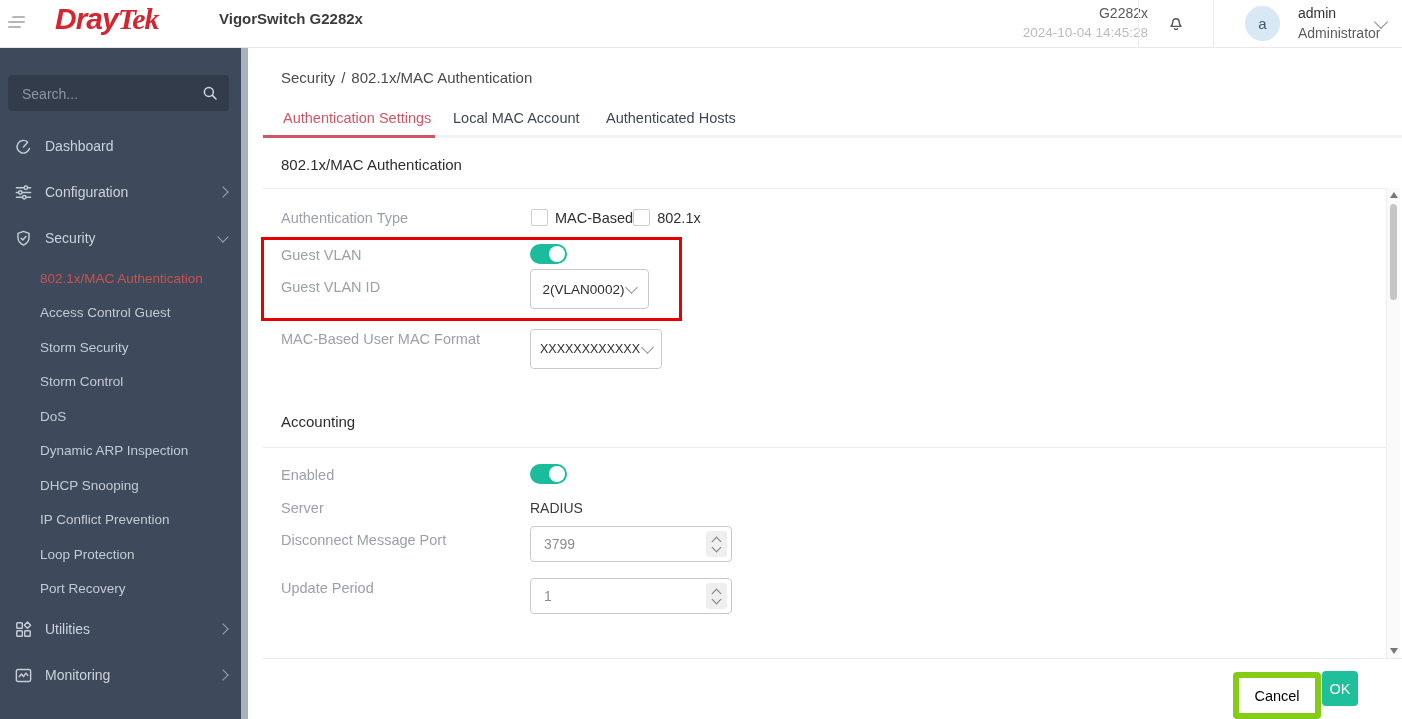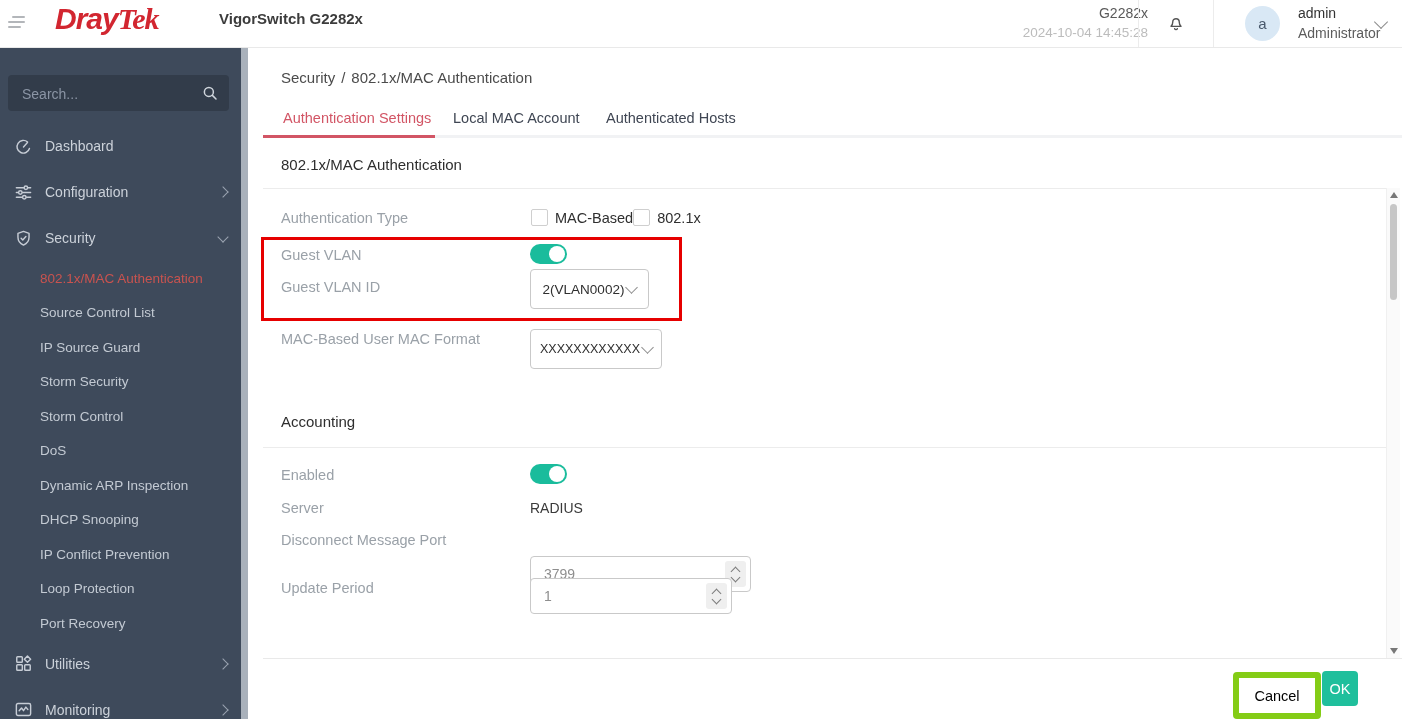--- a/index.html
+++ b/index.html
@@ -85,21 +85,21 @@
   .selectbox{position:absolute;left:282px;height:38px;border:1px solid #c9c9c9;border-radius:4px;background:#fff;
     display:flex;align-items:center;justify-content:center;font-size:13.5px;color:#2f2f2f;cursor:pointer;}
   .sel-gvid{top:222px;width:117px;}
   .sel-macf{top:282px;width:130px;font-size:12.5px;}
   .sel-chev{width:8px;height:8px;border-right:1.4px solid #8d8d8d;border-bottom:1.4px solid #8d8d8d;transform:rotate(45deg);margin:-4px 0 0 3px;flex:none;}
 
   .value-text{position:absolute;left:282px;font-size:14px;color:#3a3a3a;}
   .v-srv{top:453px;}
 
   .numinput{position:absolute;left:282px;width:200px;height:34px;border:1px solid #c9c9c9;border-radius:4px;background:#fff;}
-  .ni1{top:509px;padding-left:19px;} .ni2{top:531px;}
+  .ni1{top:479px;} .ni2{top:531px;}
   .numinput input{position:absolute;left:11px;top:0;width:150px;height:32px;border:none;outline:none;background:transparent;
     font-size:14px;color:#8e8e8e;font-family:"Liberation Sans",sans-serif;}
   .spinner{position:absolute;right:4px;top:4px;width:21px;height:26px;background:#efefef;border-radius:3px;cursor:pointer;}
   .spin-up,.spin-dn{position:absolute;left:7px;width:6px;height:6px;border-right:1.3px solid #7d7d7d;border-bottom:1.3px solid #7d7d7d;}
   .spin-up{top:7px;transform:rotate(-135deg);}
   .spin-dn{top:13px;transform:rotate(45deg);}
 
   .bottom-line{position:absolute;left:15px;top:611px;width:1139px;height:1px;background:#e9e9e9;}
   .btn-cancel{position:absolute;left:985px;top:625px;width:76px;height:35px;background:#fff;border:6px solid #84cc16;border-radius:4px;
     font-size:14.5px;color:#000000;display:flex;align-items:center;justify-content:center;cursor:pointer;}
@@ -190,24 +190,21 @@
         </svg>
       </span>
       <span class="nlabel">Security</span>
       <span class="chev-d"></span>
     </div>
     <div class="submenu">
       <div class="sub-item active">
           <span>802.1x/MAC Authentication</span>
         </div>
       <div class="sub-item">
-          <span>Source Control List</span>
-        </div>
-      <div class="sub-item">
-          <span>IP Source Guard</span>
+          <span>Access Control Guest</span>
         </div>
       <div class="sub-item">
           <span>Storm Security</span>
         </div>
       <div class="sub-item">
           <span>Storm Control</span>
         </div>
       <div class="sub-item">
           <span>DoS</span>
         </div>

